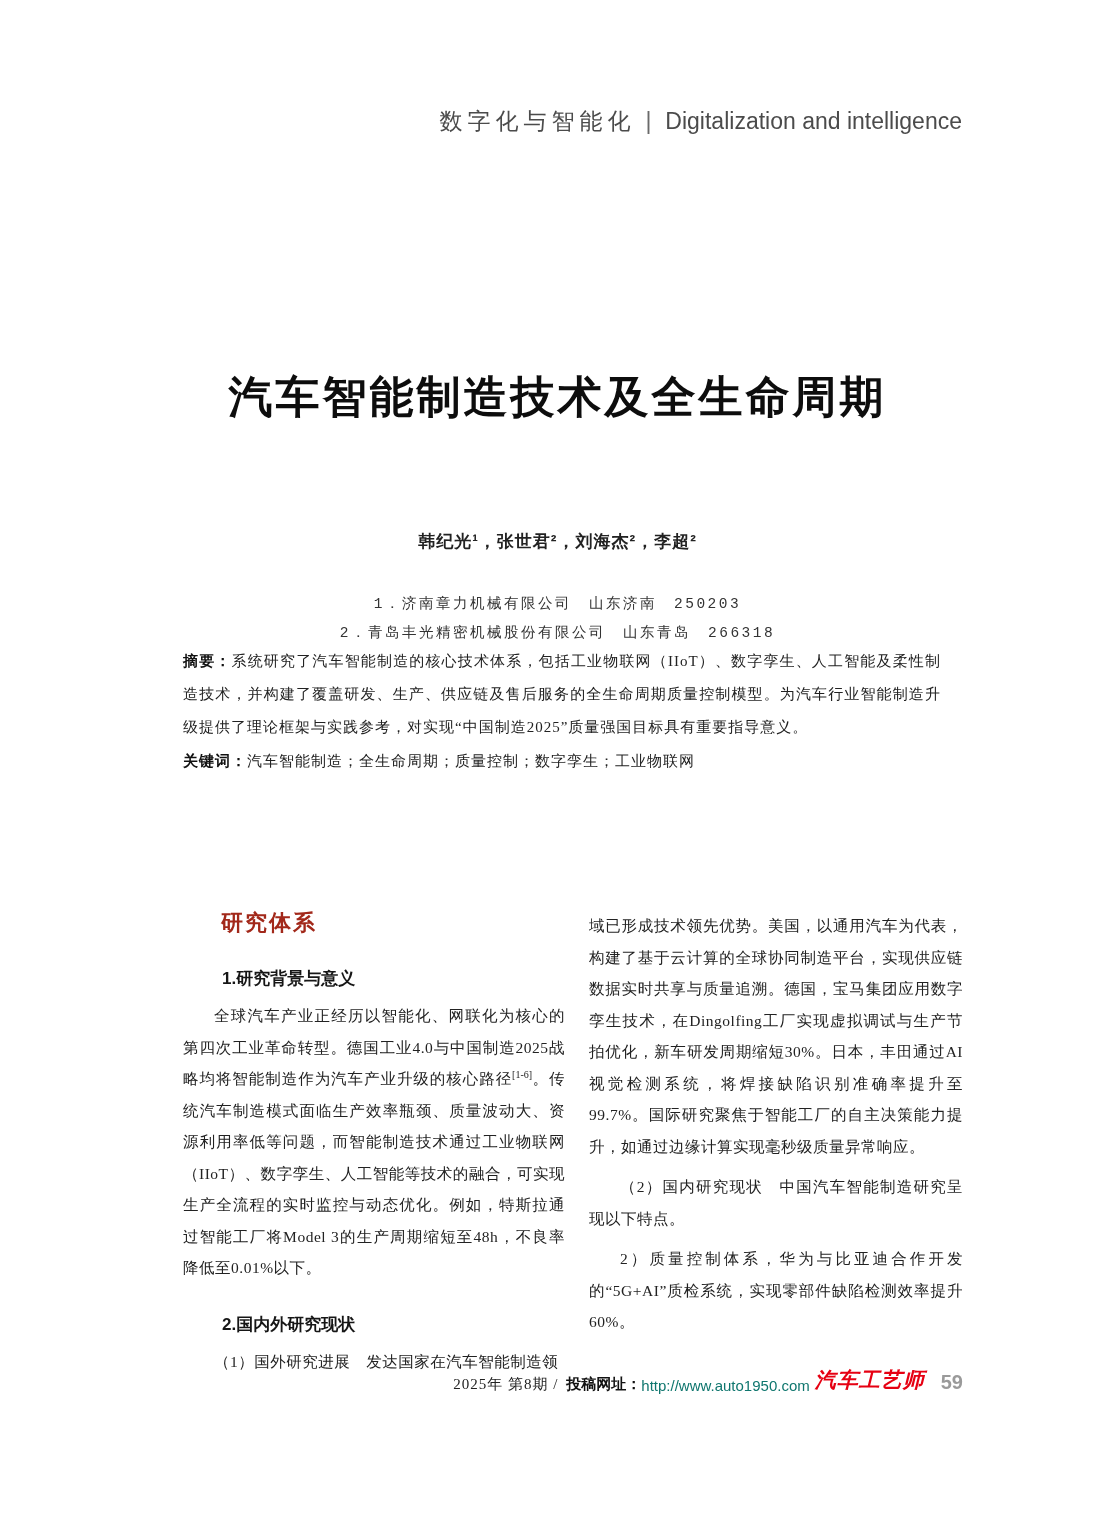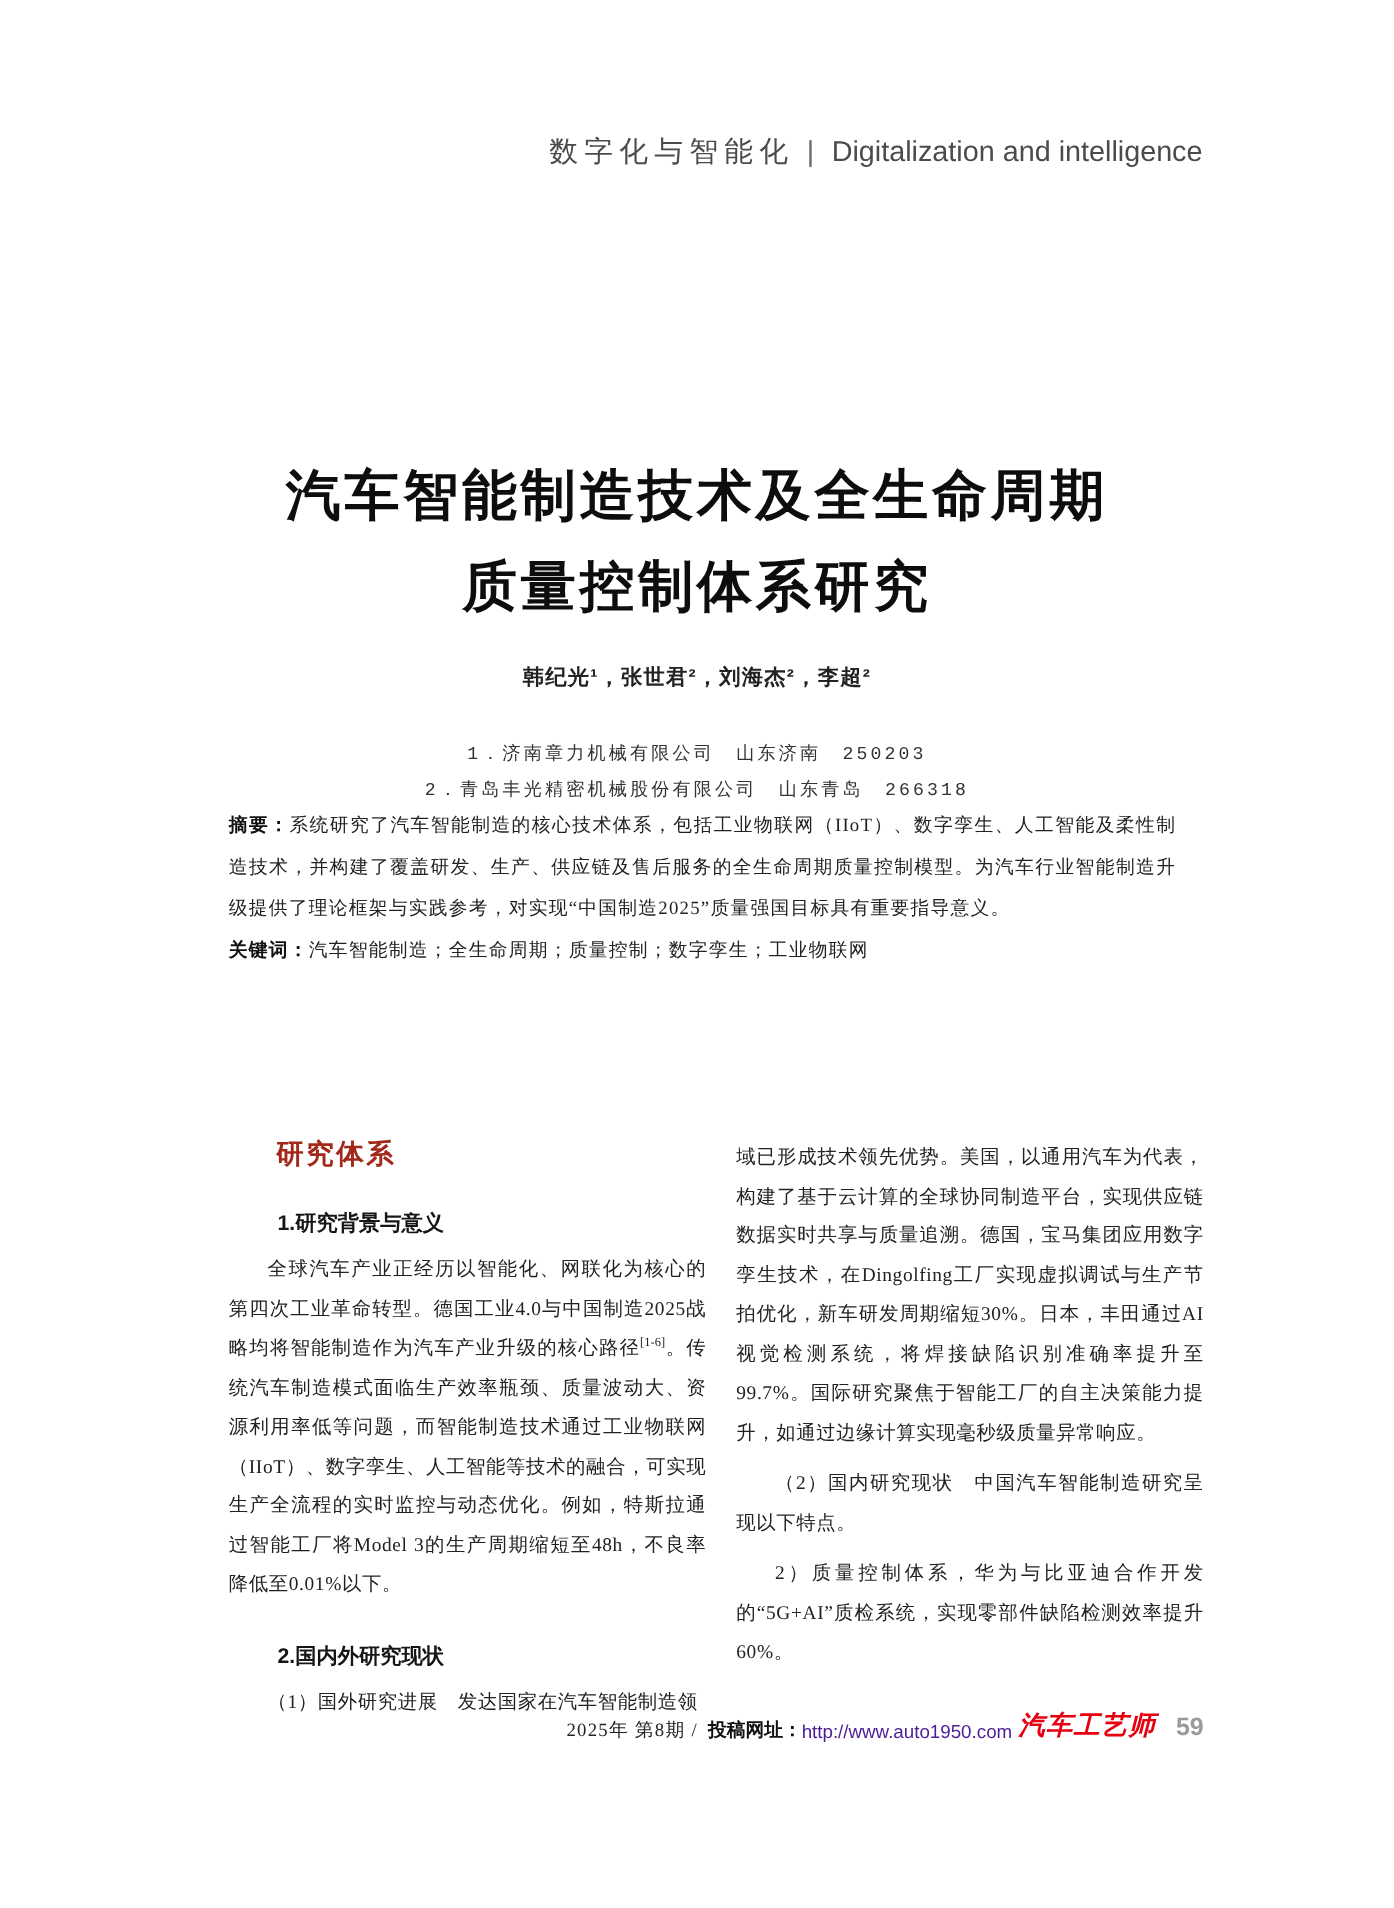--- a/index.html
+++ b/index.html
@@ -162,21 +162,21 @@
   .footer .submit-label {
     font-family: "Liberation Sans", "DejaVu Sans", sans-serif;
     font-weight: bold;
     font-size: 15px;
     color: #111111;
     margin-left: 8px;
   }
   .footer .url {
     font-family: "Liberation Sans", "DejaVu Sans", sans-serif;
     font-size: 15px;
-    color: #4c1d95;
+    color: #0f766e;
   }
   .footer .journal-logo {
     font-family: "Liberation Sans", "DejaVu Sans", sans-serif;
     font-weight: bold;
     font-style: italic;
     font-size: 21px;
     color: #e60012;
     margin-left: 5px;
     letter-spacing: 1px;
   }
@@ -194,21 +194,20 @@
 <div class="page">
 
   <div class="running-head">
     <span class="zh">数字化与智能化</span>
     <span class="sep">|</span>
     <span class="en">Digitalization and intelligence</span>
   </div>
 
   <h1 class="article-title" style="margin:0;">
     <span>汽车智能制造技术及全生命周期</span><br>
-    <span>质量控制体系研究</span>
   </h1>
 
   <div class="authors">韩纪光¹，张世君²，刘海杰²，李超²</div>
 
   <div class="affiliations">
     <div>1．济南章力机械有限公司　山东济南　250203</div>
     <div>2．青岛丰光精密机械股份有限公司　山东青岛　266318</div>
   </div>
 
   <div class="abstract-block">

